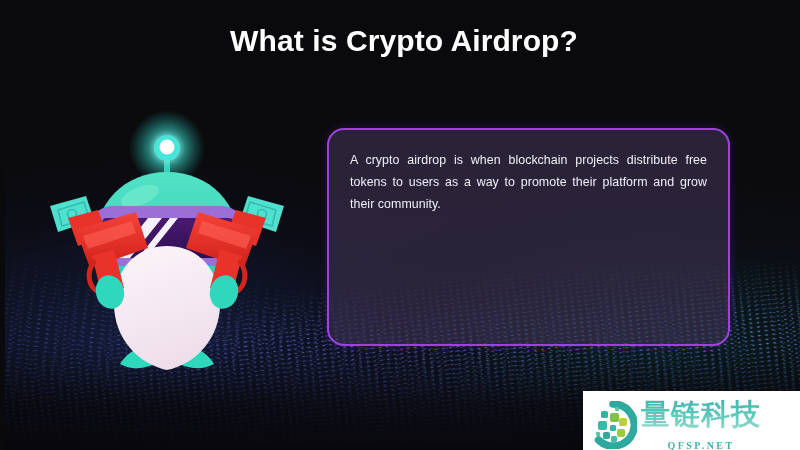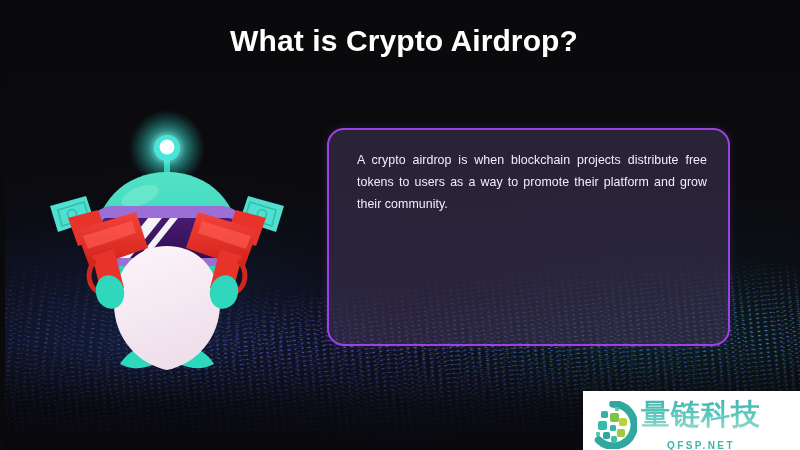--- a/index.html
+++ b/index.html
@@ -100,21 +100,21 @@
 
   
   .panel {
     position:absolute;
     left:327px; top:128px;
     width:403px; height:218px;
     border:2px solid #9b42e0;
     border-radius:17px;
     background:rgba(62,50,82,.62);
     box-shadow:0 0 10px rgba(150,60,230,.20);
-    padding:19px 21px 16px 28px;
+    padding:19px 21px 16px 21px;
     z-index:22;
   }
   .panel p {
     color:#f2eef8;
     font-size:12.4px;
     line-height:22.2px;
     text-align:justify;
     letter-spacing:.05px;
   }
   .panel p.first { margin-bottom:18px; }
@@ -139,21 +139,21 @@
     letter-spacing:1px;
     background:linear-gradient(180deg,#3fb5ae 0%, #5fc9bd 55%, #8fd8c9 100%);
     -webkit-background-clip:text; background-clip:text;
     color:transparent;
     font-family:"DejaVu Sans", sans-serif;
   }
   .wm-en {
     font-size:10px; letter-spacing:2.4px;
     color:#3fb5ae; text-align:center;
     margin-top:11px; font-weight:bold;
-    font-family:Liberation Sans, sans-serif;
+    font-family:Liberation Serif, serif;
   }
 </style>
 </head>
 <body>
 
 <div id="slide">
 
   <div class="bg-base"></div>
 
   <div class="dotfield">

